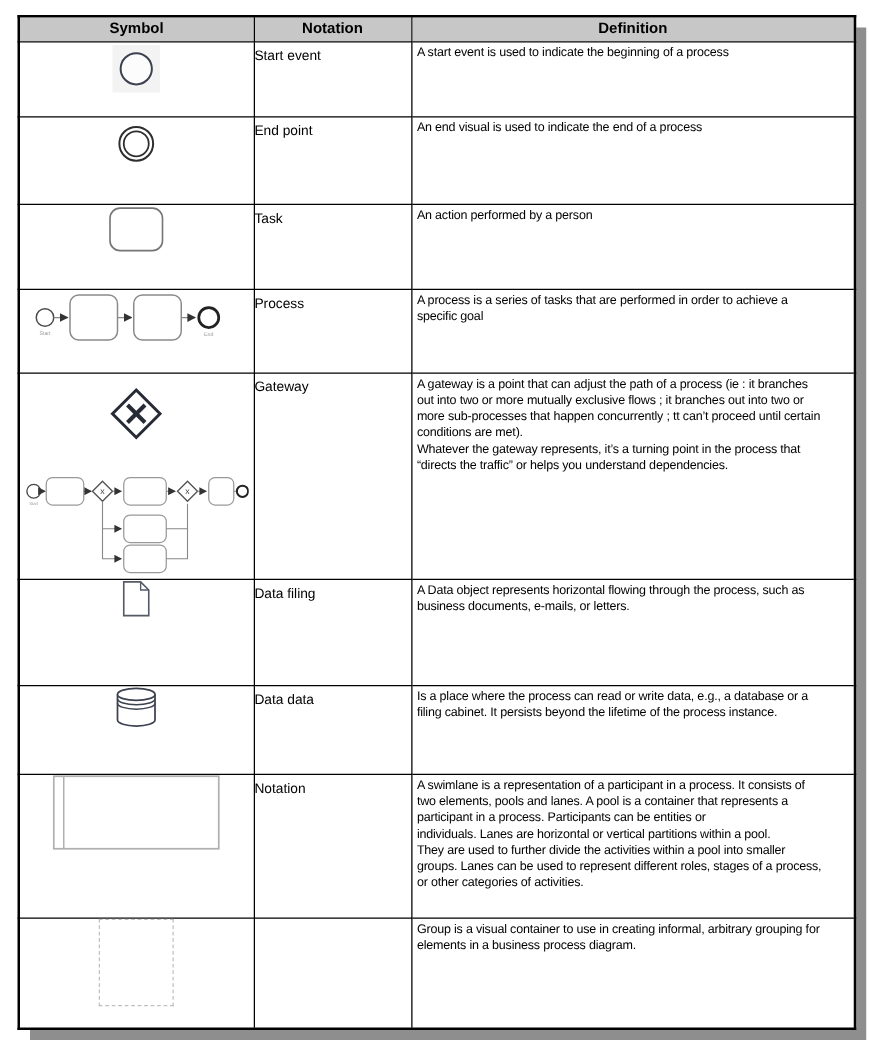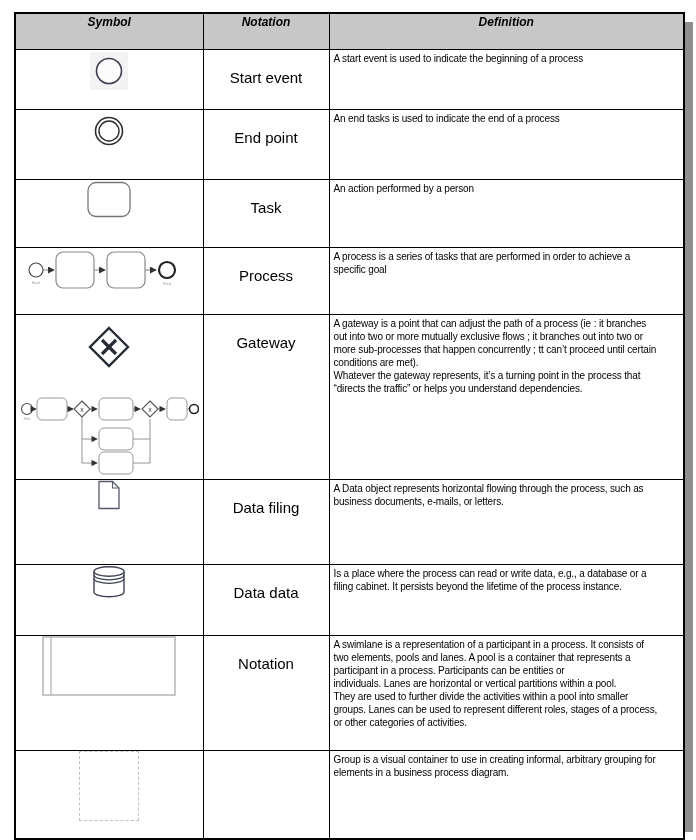--- a/index.html
+++ b/index.html
@@ -16,23 +16,23 @@
     position:absolute; left:14px; top:12px; width:669px; height:810px;
     border-collapse:collapse; table-layout:fixed; background:#ffffff; z-index:1;
   }
   table.bpmn th, table.bpmn td { border:1px solid #000; vertical-align:top; overflow:hidden; }
   table.bpmn { border:2px solid #000; }
   col.c-symbol { width:188px; }
   col.c-notation { width:126px; }
   col.c-definition { width:355px; }
   th.hdr {
     background:#c7c7c7; font-size:12px; font-weight:bold; text-align:center;
-    height:36px; vertical-align:middle; padding:1px 0;font-style:italic;
-  }
-  td.notation { text-align:center; font-size:15px; padding-top:19px; }
+    height:20px; vertical-align:middle; padding:1px 0;
+  }
+  td.notation { text-align:left; font-size:11px; padding-top:5px; }
   td.definition {
     font-size:10px; line-height:1.3; padding:2px 15px 0 4px;
     white-space:pre-line; letter-spacing:-0.15px; text-align:left;
   }
   td.symbol { text-align:center; vertical-align:middle; }
   td.symbol .sym-wrap { display:flex; flex-direction:column; align-items:center; justify-content:center; }
   tr.h-r1 { height:60px; } tr.h-r2 { height:70px; } tr.h-r3 { height:68px; }
   tr.h-r4 { height:67px;margin-top:35px; } tr.h-r5 { height:165px; } tr.h-r6 { height:85px; }
   tr.h-r7 { height:71px; } tr.h-r8 { height:115px; } tr.h-r9 { height:89px; }
   .start-backdrop { fill:#f3f3f3; }
@@ -86,21 +86,21 @@
     <tr class="h-r2">
       <td class="symbol">
         <div class="sym-wrap">
           <svg width="42" height="42" viewBox="0 0 42 42">
             <circle cx="21" cy="21" r="13.5" fill="#ffffff" stroke="#2e2e2e" stroke-width="1.6"></circle>
             <circle cx="21" cy="21" r="10" fill="none" stroke="#2e2e2e" stroke-width="1.4"></circle>
           </svg>
         </div>
       </td>
       <td class="notation">End point</td>
-      <td class="definition">An end tasks is used to indicate the end of a process</td>
+      <td class="definition">An end visual is used to indicate the end of a process</td>
     </tr>
 
     <tr class="h-r3">
       <td class="symbol">
         <div class="sym-wrap">
           <svg width="48" height="40" viewBox="0 0 48 40">
             <rect x="3" y="2.5" width="42" height="34" rx="8" fill="#ffffff" stroke="#767676" stroke-width="1.3"></rect>
           </svg>
         </div>
       </td>

